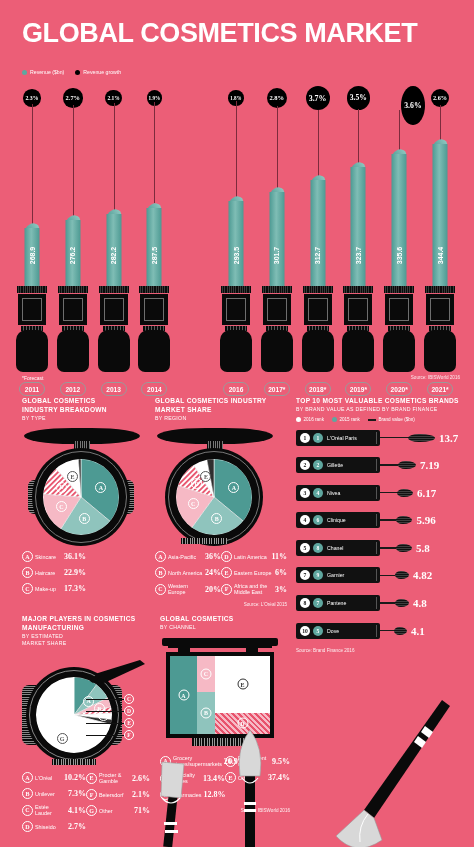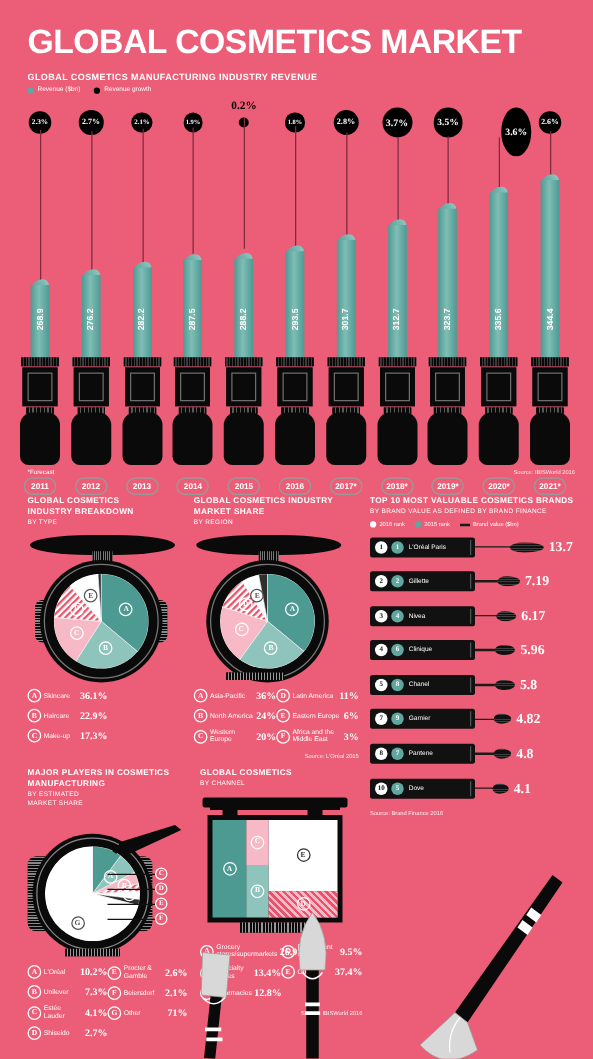--- a/index.html
+++ b/index.html
@@ -116,21 +116,20 @@
      background-image:repeating-linear-gradient(90deg,#0a0a0a 0 1.6px,#999 1.6px 2.6px);}
 
   .bigbrush{position:absolute;}
 </style>
 </head>
 <body>
 
 <div class="page">
 
   <div class="title">GLOBAL COSMETICS MARKET</div>
-  <div class="sec1-head">GLOBAL COSMETICS MANUFACTURING INDUSTRY REVENUE</div>
   <div class="legend-top">
     <span class="lg">
         <i class="sw teal"></i>
         <span>Revenue ($bn)</span>
       </span>
     <span class="lg">
         <i class="sw blk"></i>
         <span>Revenue growth</span>
       </span>
   </div>
@@ -190,37 +189,20 @@
         <div class="tip" style="top: 125.602px;"></div>
         <div class="stick" style="top: 129.602px; height: 78.3977px;">
           <div class="val" style="top: 44.3977px;">287.5</div>
         </div>
         <div class="tube" style="bottom: 1px;">
           <div class="t-ring"></div>
           <div class="t-body"></div>
           <div class="t-neck"></div>
           <div class="t-base">
             <div class="yr">2014</div>
-          </div>
-        </div>
-      </div>
-      <div class="col" style="left: 176.2px; height: 295px;">
-        <div class="bubble" style="width: 8px; height: 8px; left: 15px; top: 16px; font-size: 5px;"></div>
-        <div class="bub-lbl" style="top: 1px; font-size: 9px; left: 0px;">0.2%</div>
-        <div class="stem" style="left: 19px; top: 16px; height: 104.823px;"></div>
-        <div class="tip" style="top: 124.823px;"></div>
-        <div class="stick" style="top: 128.823px; height: 79.1773px;">
-          <div class="val" style="top: 45.1773px;">288.2</div>
-        </div>
-        <div class="tube" style="bottom: 1px;">
-          <div class="t-ring"></div>
-          <div class="t-body"></div>
-          <div class="t-neck"></div>
-          <div class="t-base">
-            <div class="yr">2015</div>
           </div>
         </div>
       </div>
       <div class="col" style="left: 217px; height: 295px;">
         <div class="bubble" style="width: 15.3143px; height: 15.3143px; left: 11.3429px; top: 12.3429px; font-size: 5.05371px;">1.8%</div>
         <div class="stem" style="left: 19px; top: 23.3143px; height: 95.2633px;"></div>
         <div class="tip" style="top: 118.92px;"></div>
         <div class="stick" style="top: 122.92px; height: 85.0795px;">
           <div class="val" style="top: 51.0795px;">293.5</div>
         </div>

